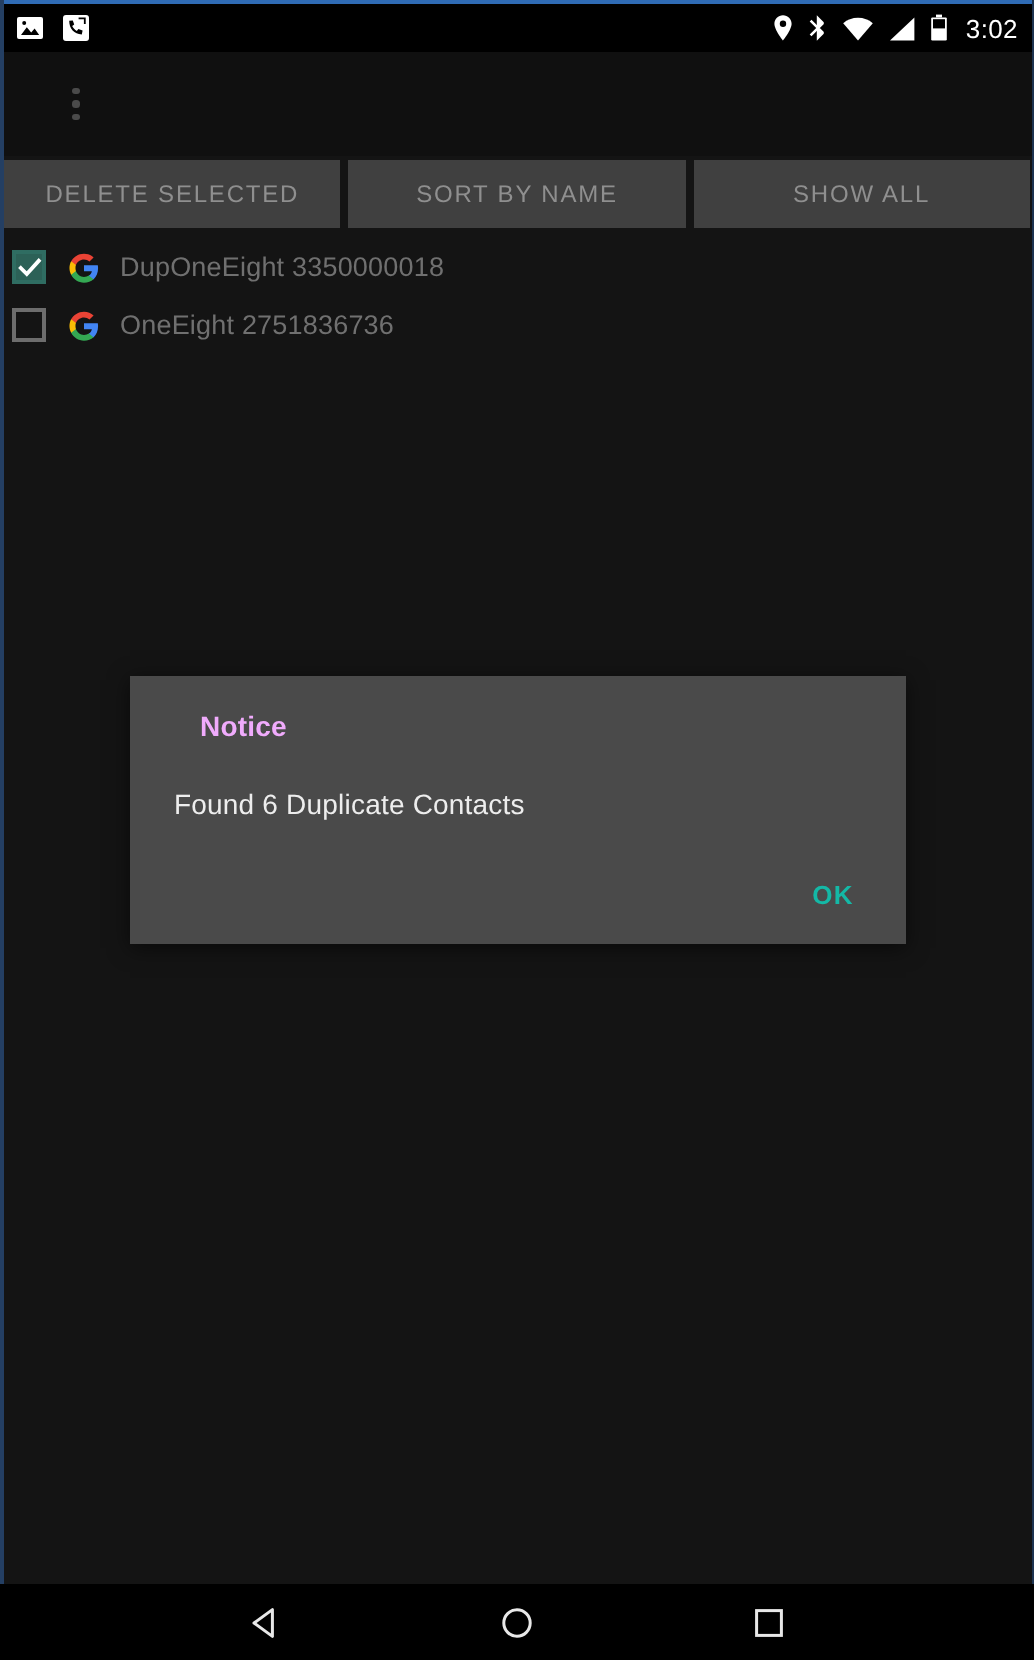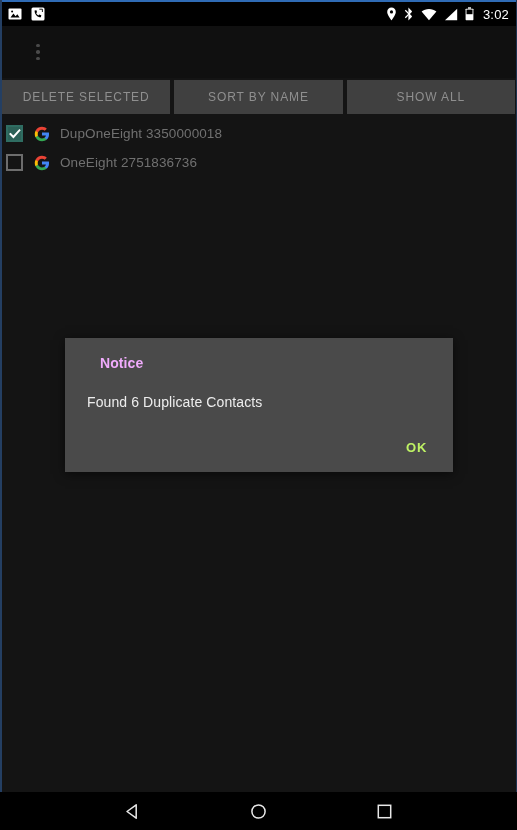--- a/index.html
+++ b/index.html
@@ -226,21 +226,21 @@
   }
   .dialog-actions {
     position: absolute;
     right: 14px; bottom: 12px;
     display: flex;
     align-items: center;
   }
   .dialog-ok {
     background: transparent;
     border: none;
-    color: #bef264;
+    color: #14b8a6;
     font-size: 13px;
     font-weight: bold;
     letter-spacing: 0.7px;
     padding: 5px 12px;
     cursor: pointer;
     font-family: "Liberation Sans", sans-serif;
   }
 
   
   .navbar {

